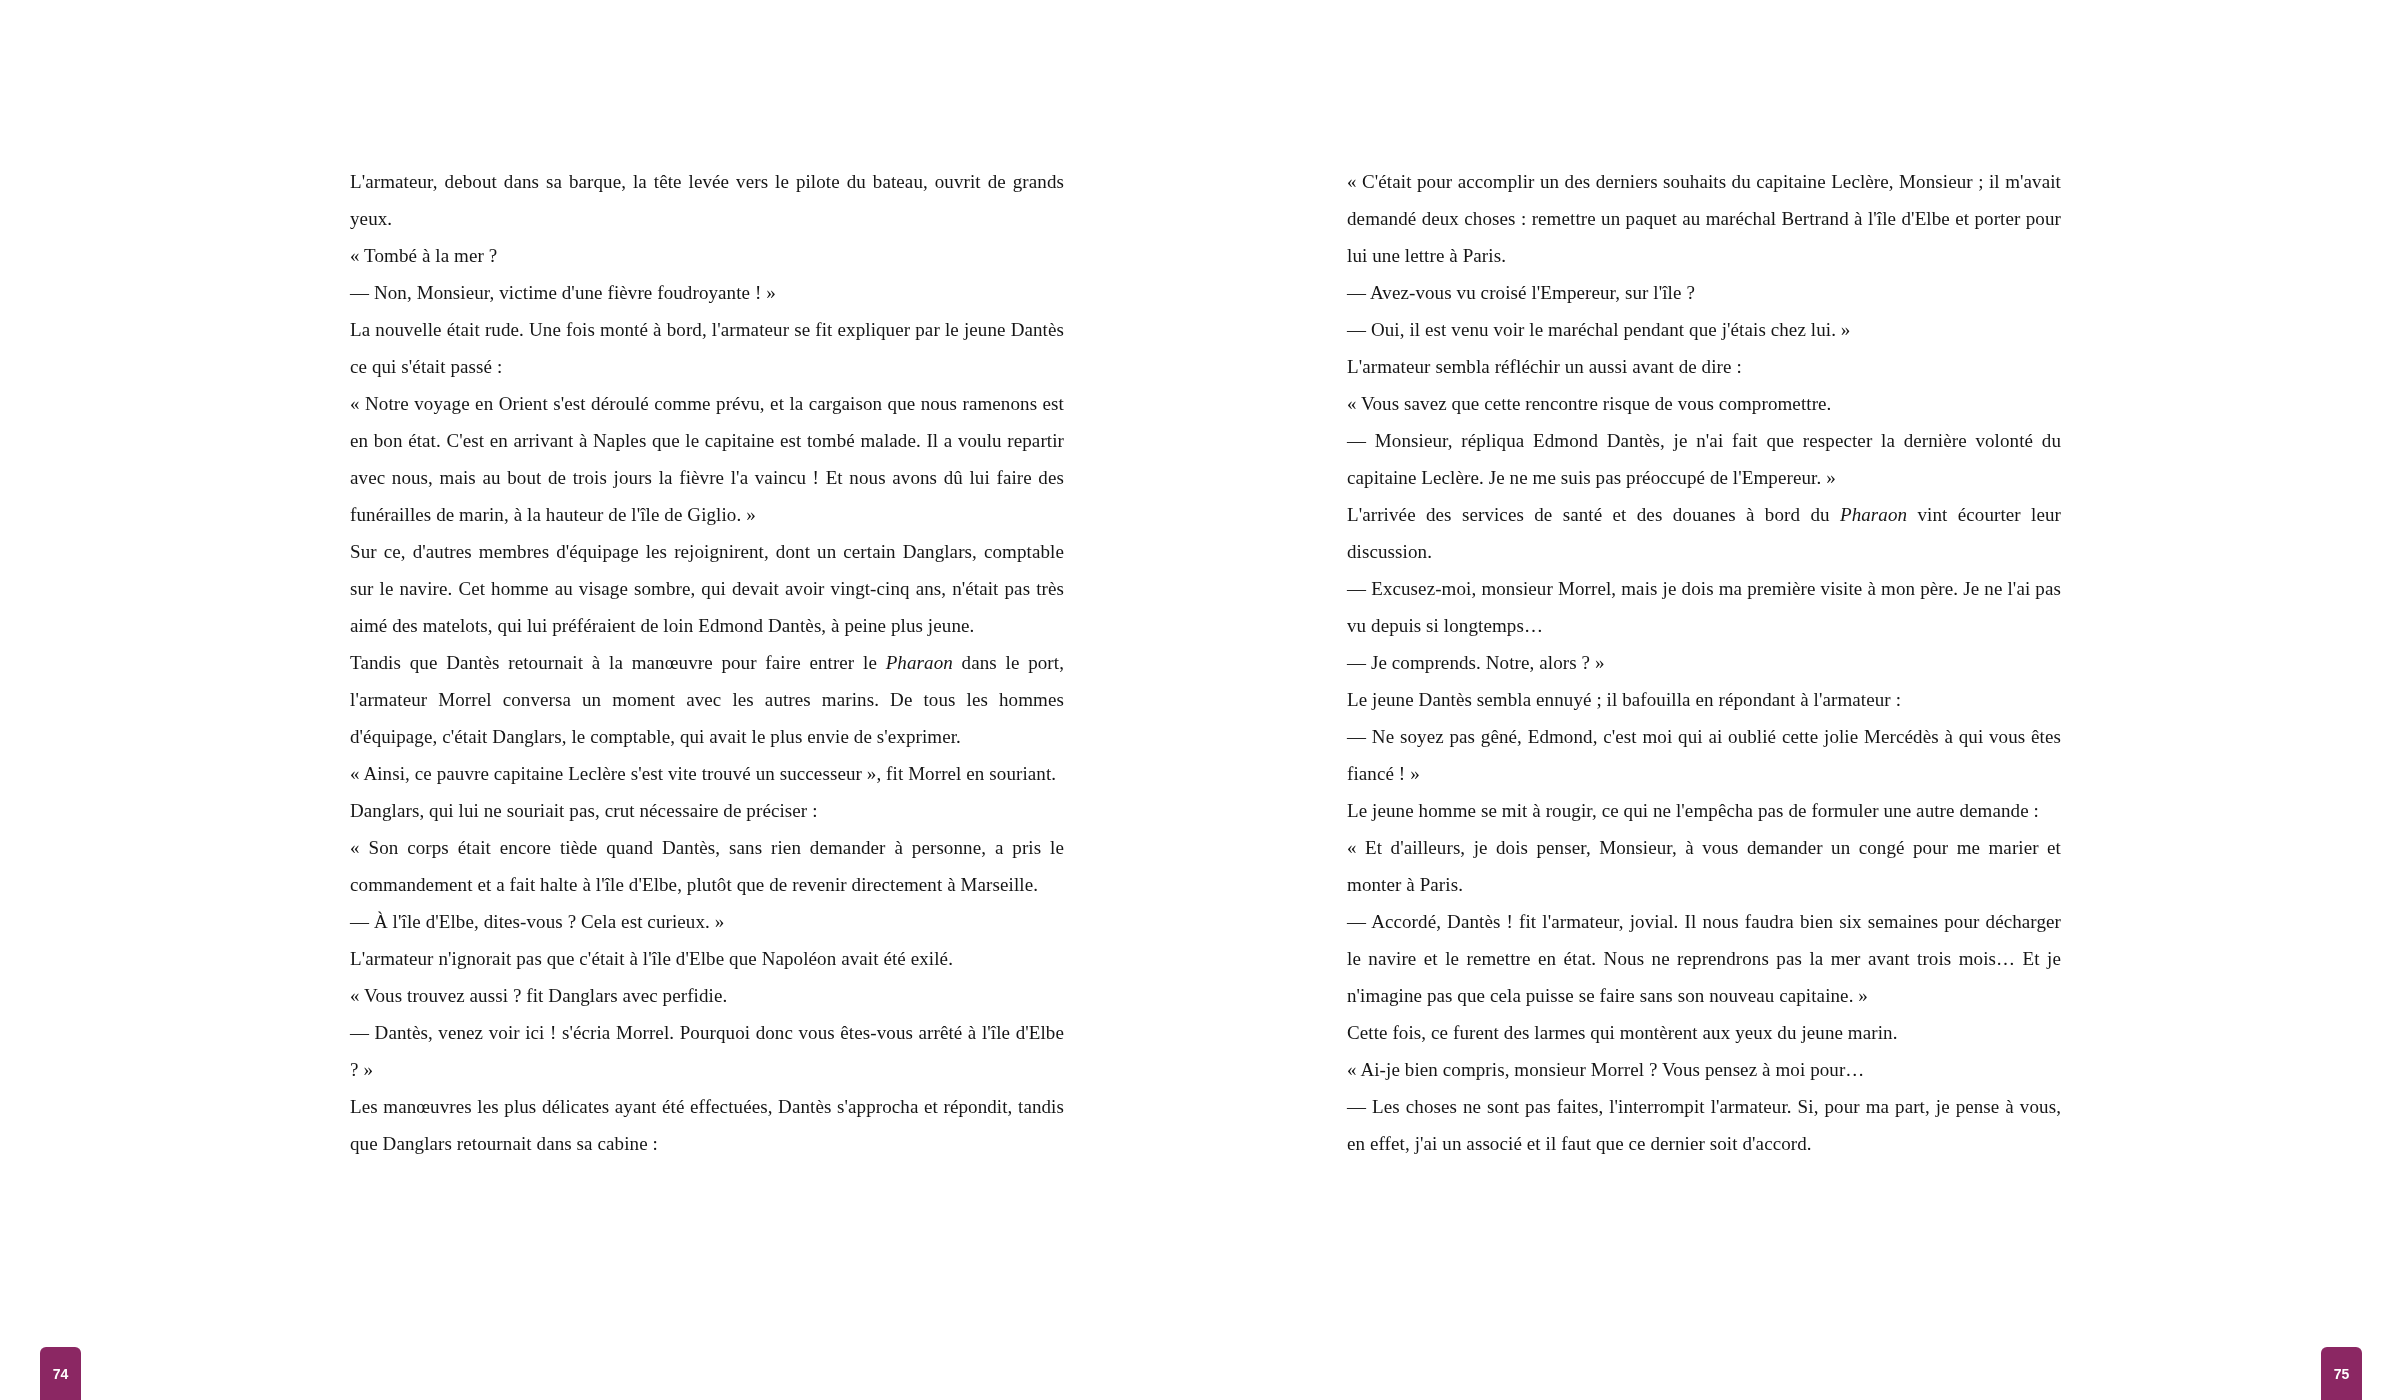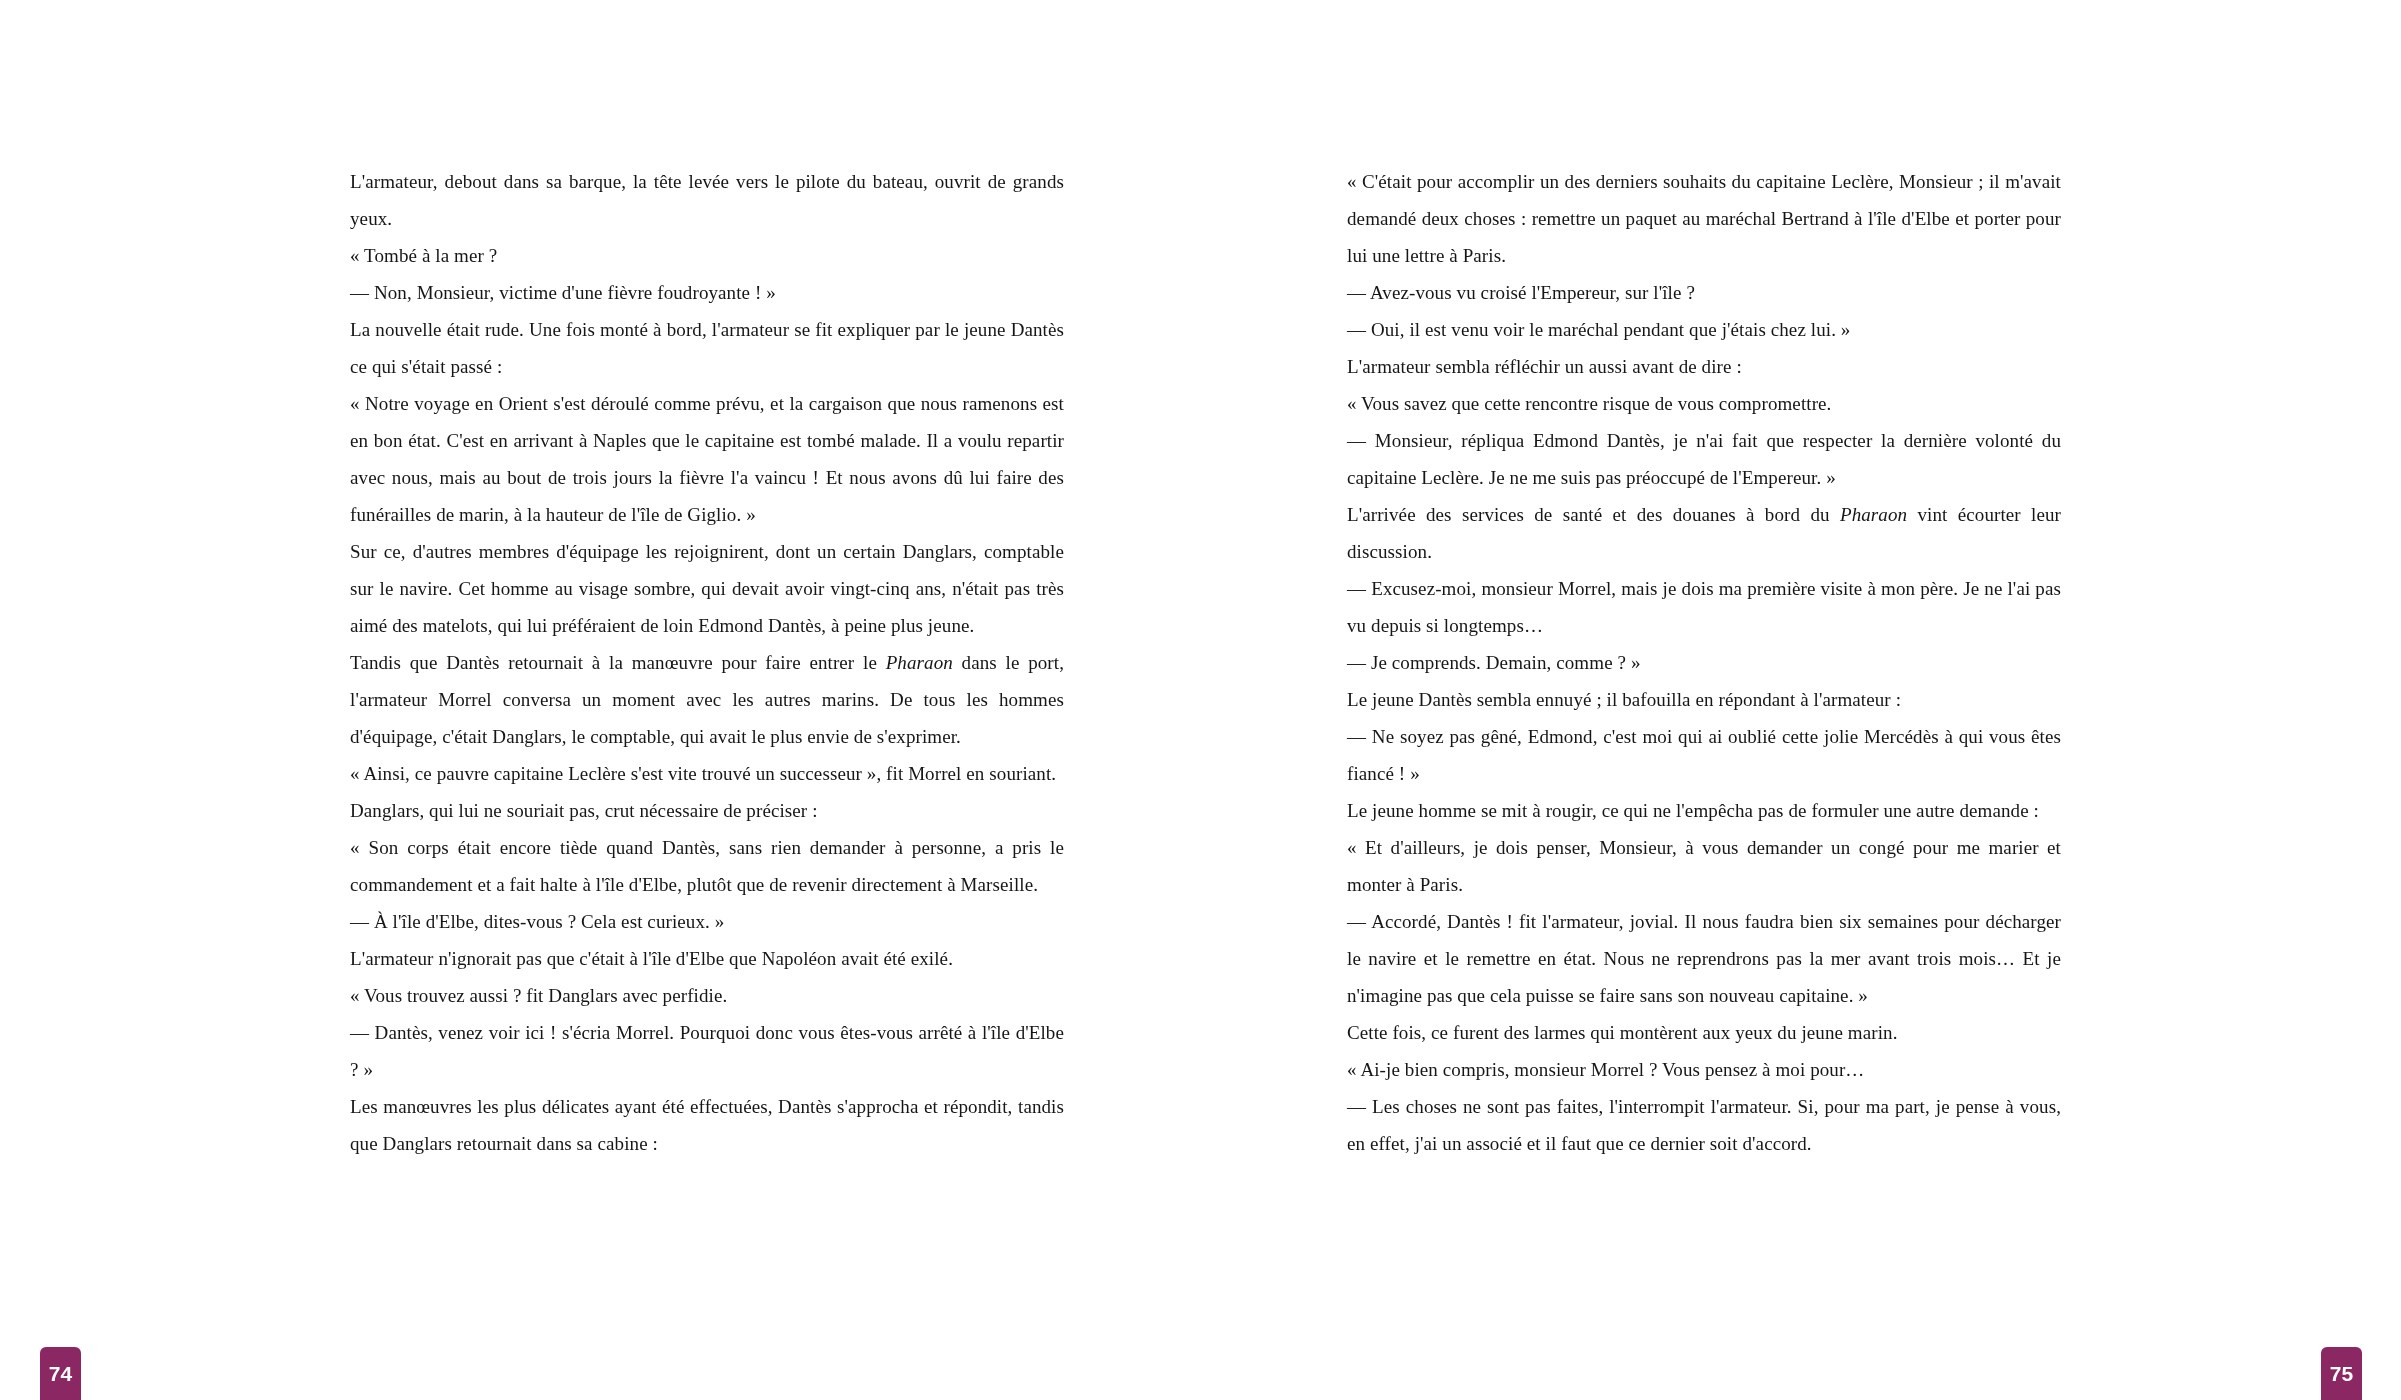--- a/index.html
+++ b/index.html
@@ -40,21 +40,21 @@
     bottom: 0;
     width: 41px;
     height: 53px;
     border-radius: 6px 6px 0 0;
     display: flex;
     align-items: center;
     justify-content: center;
     color: #ffffff;
     font-family: "Liberation Sans", sans-serif;
     font-weight: bold;
-    font-size: 21px;
+    font-size: 14px;
   }
   .page-badge.left  { left: 40px; }
   .page-badge.right { right: 39px; }
 </style>
 </head>
 <body style="background: rgb(255, 255, 255);">
 
 <div class="spread">
 
   <div class="text-column left" id="left-column">
@@ -77,21 +77,21 @@
 
   <div class="text-column right" id="right-column">
       <p class="para">« C'était pour accomplir un des derniers souhaits du capitaine Leclère, Monsieur ; il m'avait demandé deux choses : remettre un paquet au maréchal Bertrand à l'île d'Elbe et porter pour lui une lettre à Paris.</p>
       <p class="para">— Avez-vous vu croisé l'Empereur, sur l'île ?</p>
       <p class="para">— Oui, il est venu voir le maréchal pendant que j'étais chez lui. »</p>
       <p class="para">L'armateur sembla réfléchir un aussi avant de dire :</p>
       <p class="para">« Vous savez que cette rencontre risque de vous compromettre.</p>
       <p class="para">— Monsieur, répliqua Edmond Dantès, je n'ai fait que respecter la dernière volonté du capitaine Leclère. Je ne me suis pas préoccupé de l'Empereur. »</p>
       <p class="para">L'arrivée des services de santé et des douanes à bord du <i>Pharaon</i> vint écourter leur discussion.</p>
       <p class="para">— Excusez-moi, monsieur Morrel, mais je dois ma première visite à mon père. Je ne l'ai pas vu depuis si longtemps…</p>
-      <p class="para">— Je comprends. Demain, comme ? »</p>
+      <p class="para">— Je comprends. Notre, alors ? »</p>
       <p class="para">Le jeune Dantès sembla ennuyé ; il bafouilla en répondant à l'armateur :</p>
       <p class="para">— Ne soyez pas gêné, Edmond, c'est moi qui ai oublié cette jolie Mercédès à qui vous êtes fiancé ! »</p>
       <p class="para">Le jeune homme se mit à rougir, ce qui ne l'empêcha pas de formuler une autre demande :</p>
       <p class="para">« Et d'ailleurs, je dois penser, Monsieur, à vous demander un congé pour me marier et monter à Paris.</p>
       <p class="para">— Accordé, Dantès ! fit l'armateur, jovial. Il nous faudra bien six semaines pour décharger le navire et le remettre en état. Nous ne reprendrons pas la mer avant trois mois… Et je n'imagine pas que cela puisse se faire sans son nouveau capitaine. »</p>
       <p class="para">Cette fois, ce furent des larmes qui montèrent aux yeux du jeune marin.</p>
       <p class="para">« Ai-je bien compris, monsieur Morrel ? Vous pensez à moi pour…</p>
       <p class="para">— Les choses ne sont pas faites, l'interrompit l'armateur. Si, pour ma part, je pense à vous, en effet, j'ai un associé et il faut que ce dernier soit d'accord.</p>
     </div>
 

